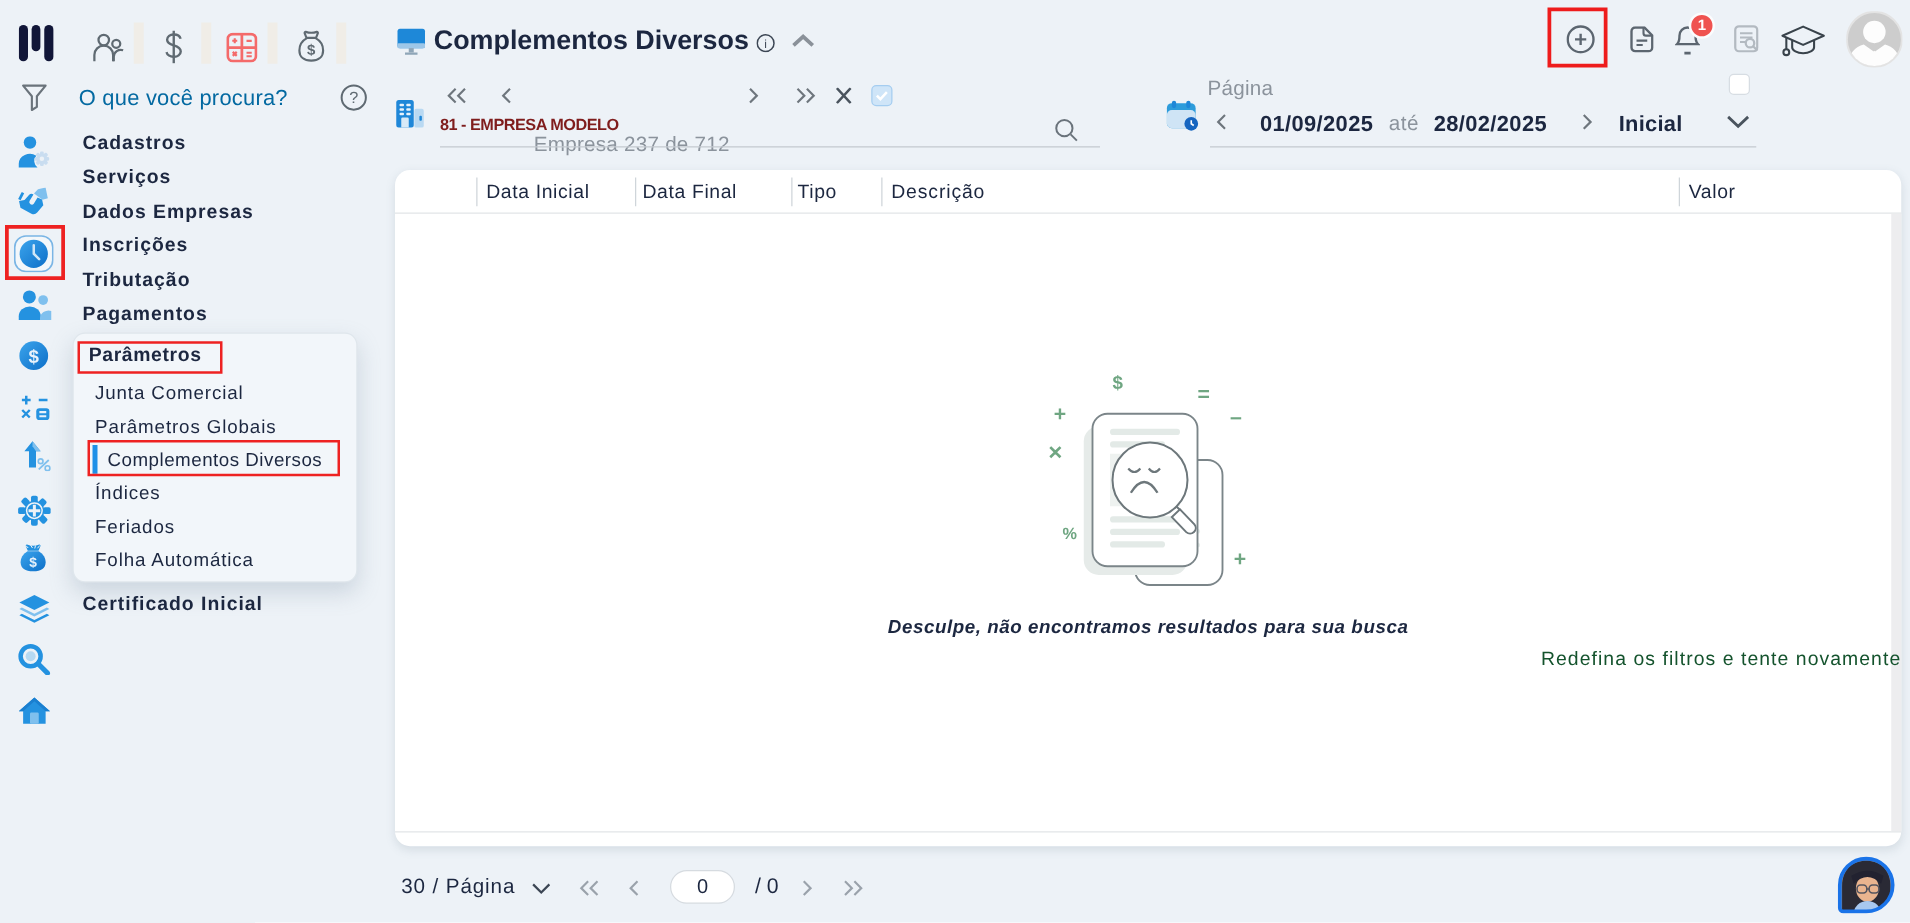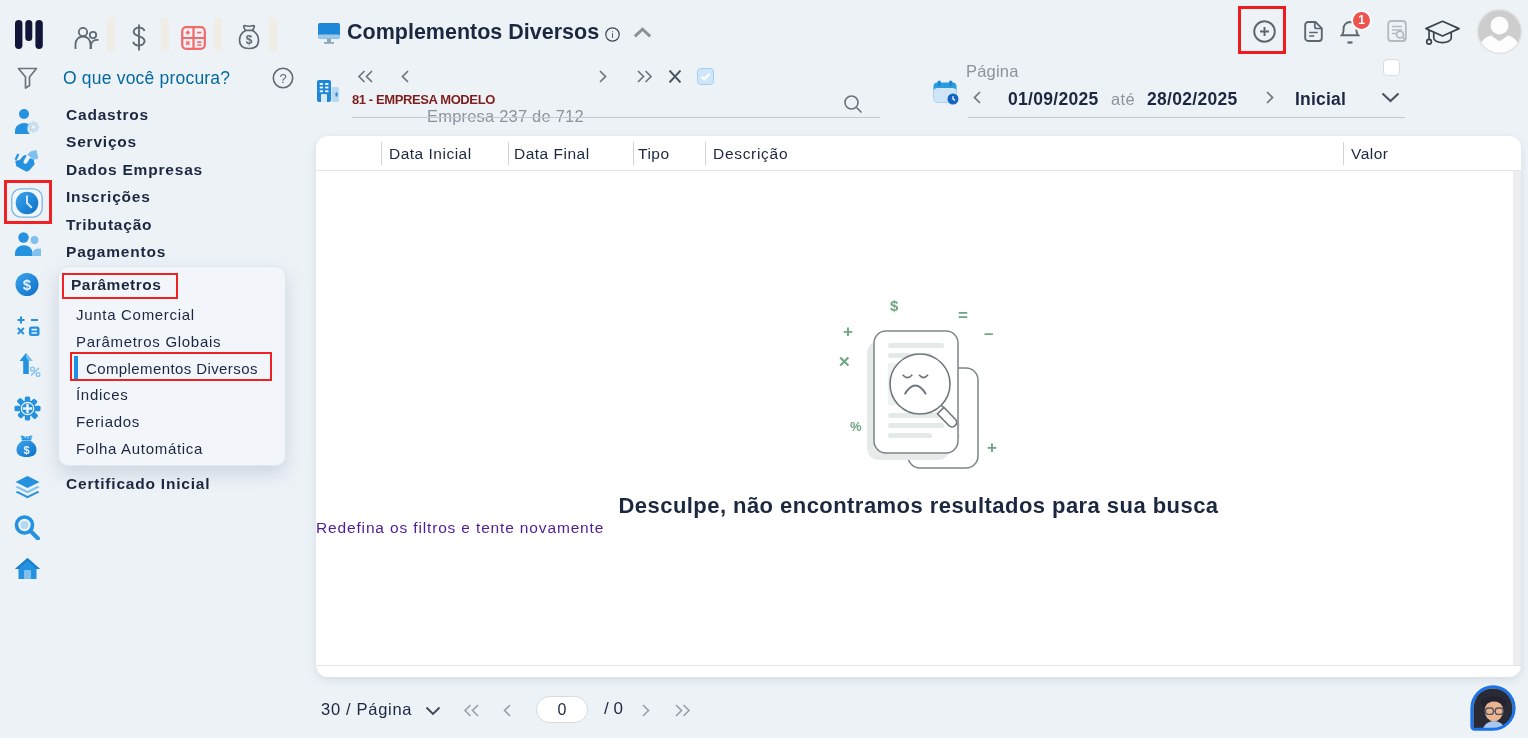--- a/index.html
+++ b/index.html
@@ -392,22 +392,22 @@
     <text x="60" y="16" font-size="15">$</text>
     <text x="128" y="26" font-size="17">=</text>
     <text x="13" y="42" font-size="17">+</text>
     <text x="154" y="44" font-size="17">–</text>
     <text x="8" y="72" font-size="15">✕</text>
     <text x="20" y="136" font-size="13">%</text>
     <text x="157" y="158" font-size="17">+</text>
   </g>
 </svg>
 
-<div class="abs navy" style="left:316px;top:493px;width:1205px;text-align:center;font-size:22px;font-weight:bold;letter-spacing:0.45px;">Desculpe, não encontramos resultados para sua busca</div>
-<div class="abs" style="left:316px;top:519px;width:1205px;text-align:left;font-size:15.5px;color:#4c1d95;letter-spacing:0.85px;">Redefina os filtros e tente novamente</div>
+<div class="abs navy" style="left:316px;top:493px;width:1205px;text-align:center;font-size:15px;font-weight:bold;letter-spacing:0.45px;font-style:italic;">Desculpe, não encontramos resultados para sua busca</div>
+<div class="abs" style="left:316px;top:519px;width:1205px;text-align:right;font-size:15.5px;color:#14532d;letter-spacing:0.85px;">Redefina os filtros e tente novamente</div>
 
 <div class="abs navy" style="left:321px;top:700px;font-size:16.5px;letter-spacing:0.7px;">30 / Página</div>
 <svg class="abs" style="left:425px;top:706px;" width="16" height="10" viewBox="0 0 16 10" fill="none" stroke="#3c4654" stroke-width="1.8">
   <path d="M1.5 1.5 L8 8 L14.5 1.5"></path>
 </svg>
 <svg class="abs" style="left:463px;top:704px;" width="17" height="13" viewBox="0 0 17 13" fill="none" stroke="#9aa2ab" stroke-width="1.7">
     <path d="M7.5 1 L2 6.5 L7.5 12 M15 1 L9.5 6.5 L15 12"></path>
   </svg>
 <svg class="abs" style="left:503px;top:704px;" width="9" height="13" viewBox="0 0 9 13" fill="none" stroke="#9aa2ab" stroke-width="1.7">
     <path d="M7 1 L1.5 6.5 L7 12"></path>

